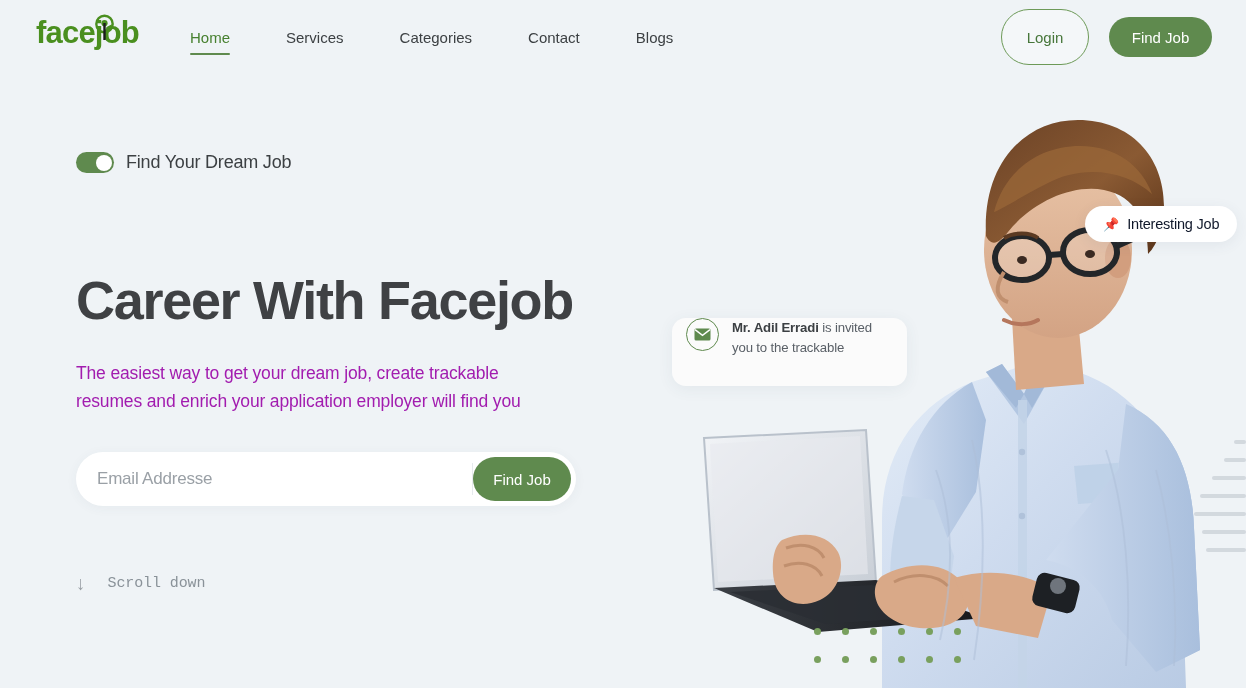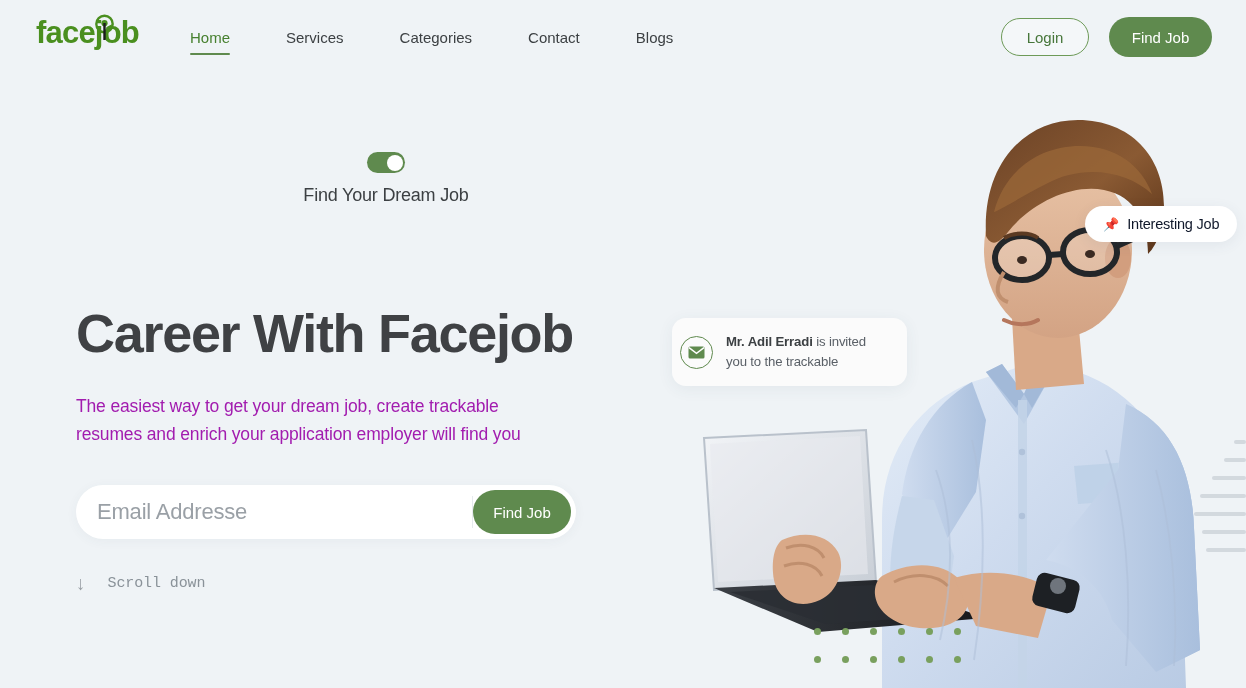--- a/index.html
+++ b/index.html
@@ -95,21 +95,21 @@
     font-size: 15px;
     border-radius: 999px;
     cursor: pointer;
     white-space: nowrap;
     display: inline-flex;
     align-items: center;
     justify-content: center;
   }
   .btn-login {
     width: 88px;
-    height: 38px;
+    height: 56px;
     background: #f4f7f9;
     border: 1px solid #6d9a58;
     color: #46763a;
   }
   .btn-findjob-nav {
     width: 103px;
     height: 40px;
     background: #5f8a4e;
     border: none;
     color: #ffffff;
@@ -122,21 +122,20 @@
     left: 76px;
     top: 152px;
     width: 620px;
     z-index: 30;
   }
   .eyebrow {
     display: flex;
     align-items: center;
     gap: 12px;
     margin-bottom: 30px;
-    flex-direction: column;
   }
   .toggle {
     width: 38px;
     height: 21px;
     border-radius: 999px;
     background: #5f8a4e;
     position: relative;
     flex: 0 0 auto;
     cursor: pointer;
   }
@@ -183,21 +182,21 @@
     padding: 0 5px 0 5px;
     box-shadow: 0 2px 12px rgba(60,80,100,0.05);
   }
   .search-input {
     flex: 1 1 auto;
     height: 44px;
     border: none;
     outline: none;
     background: transparent;
     font-family: inherit;
-    font-size: 22px;
+    font-size: 17px;
     color: #15803d;
     padding: 0 16px;
     letter-spacing: -0.2px;
   }
   .search-input::placeholder { color: #9aa0a6; }
   .search-divider {
     width: 1px;
     height: 32px;
     background: #e6eaee;
     flex: 0 0 auto;
@@ -315,22 +314,21 @@
 
   .card-invite {
     position: absolute;
     left: 672px;
     top: 318px;
     width: 235px;
     height: 68px;
     background: #fbfbfb;
     border-radius: 14px;
     display: flex;
-    align-items: center;
-    padding: 0 8px;
+    padding: 0 14px;
     gap: 13px;
     box-shadow: 0 3px 16px rgba(60,80,100,0.07);
     z-index: 35;
     cursor: pointer;
   }
   .mail-circle {
     width: 33px;
     height: 33px;
     border-radius: 50%;
     border: 1.6px solid #5f8a4e;

